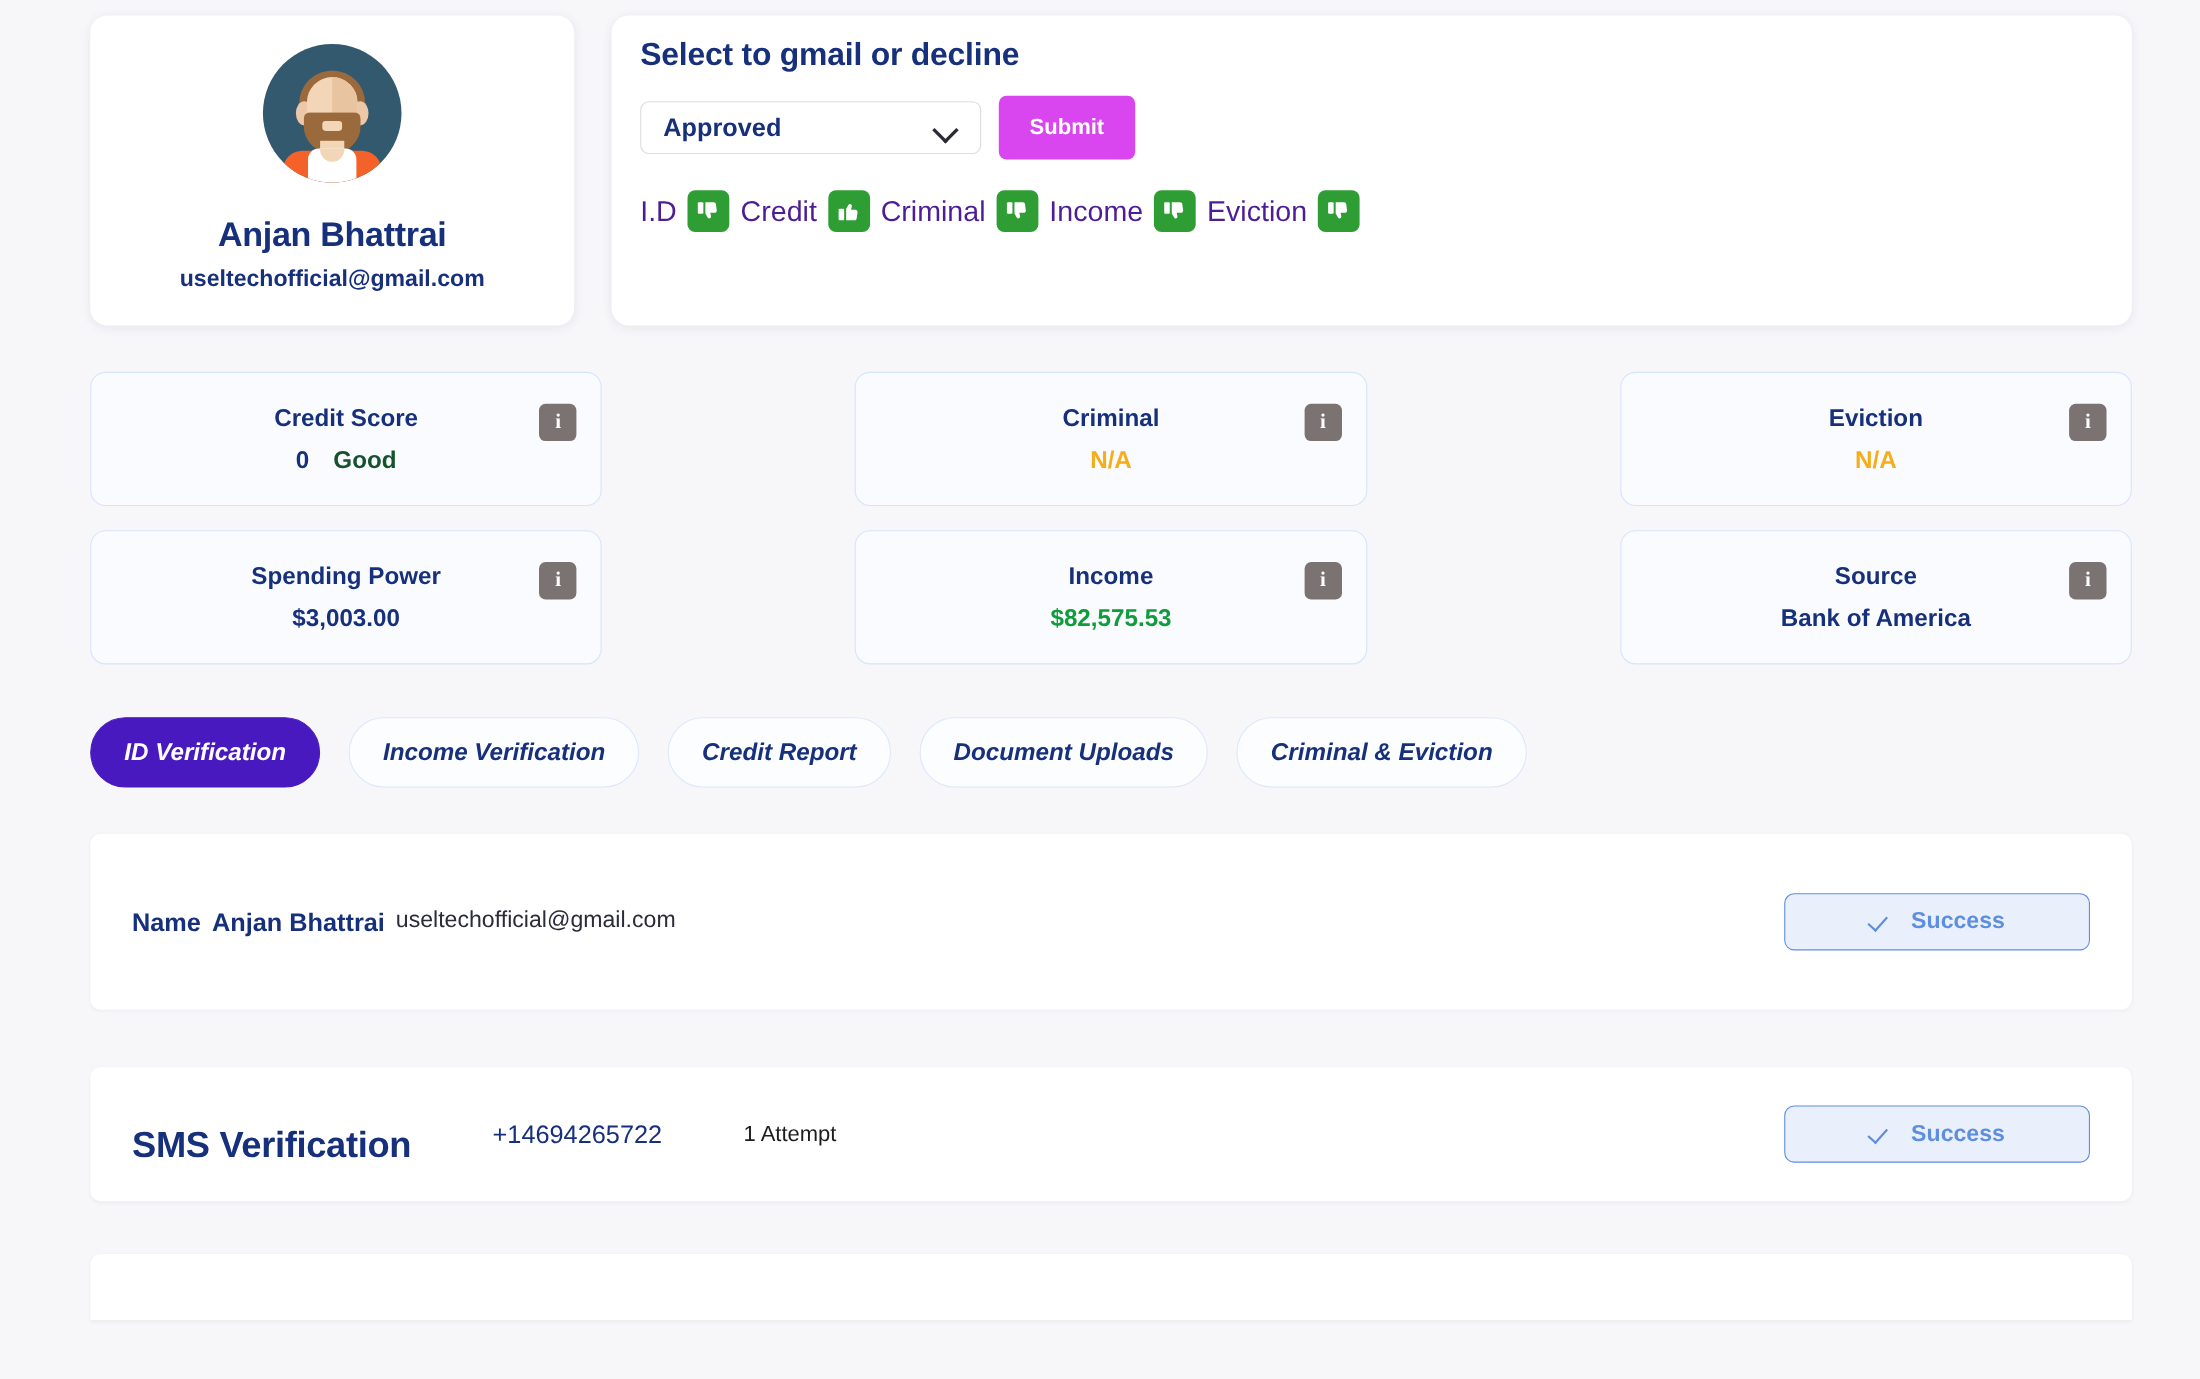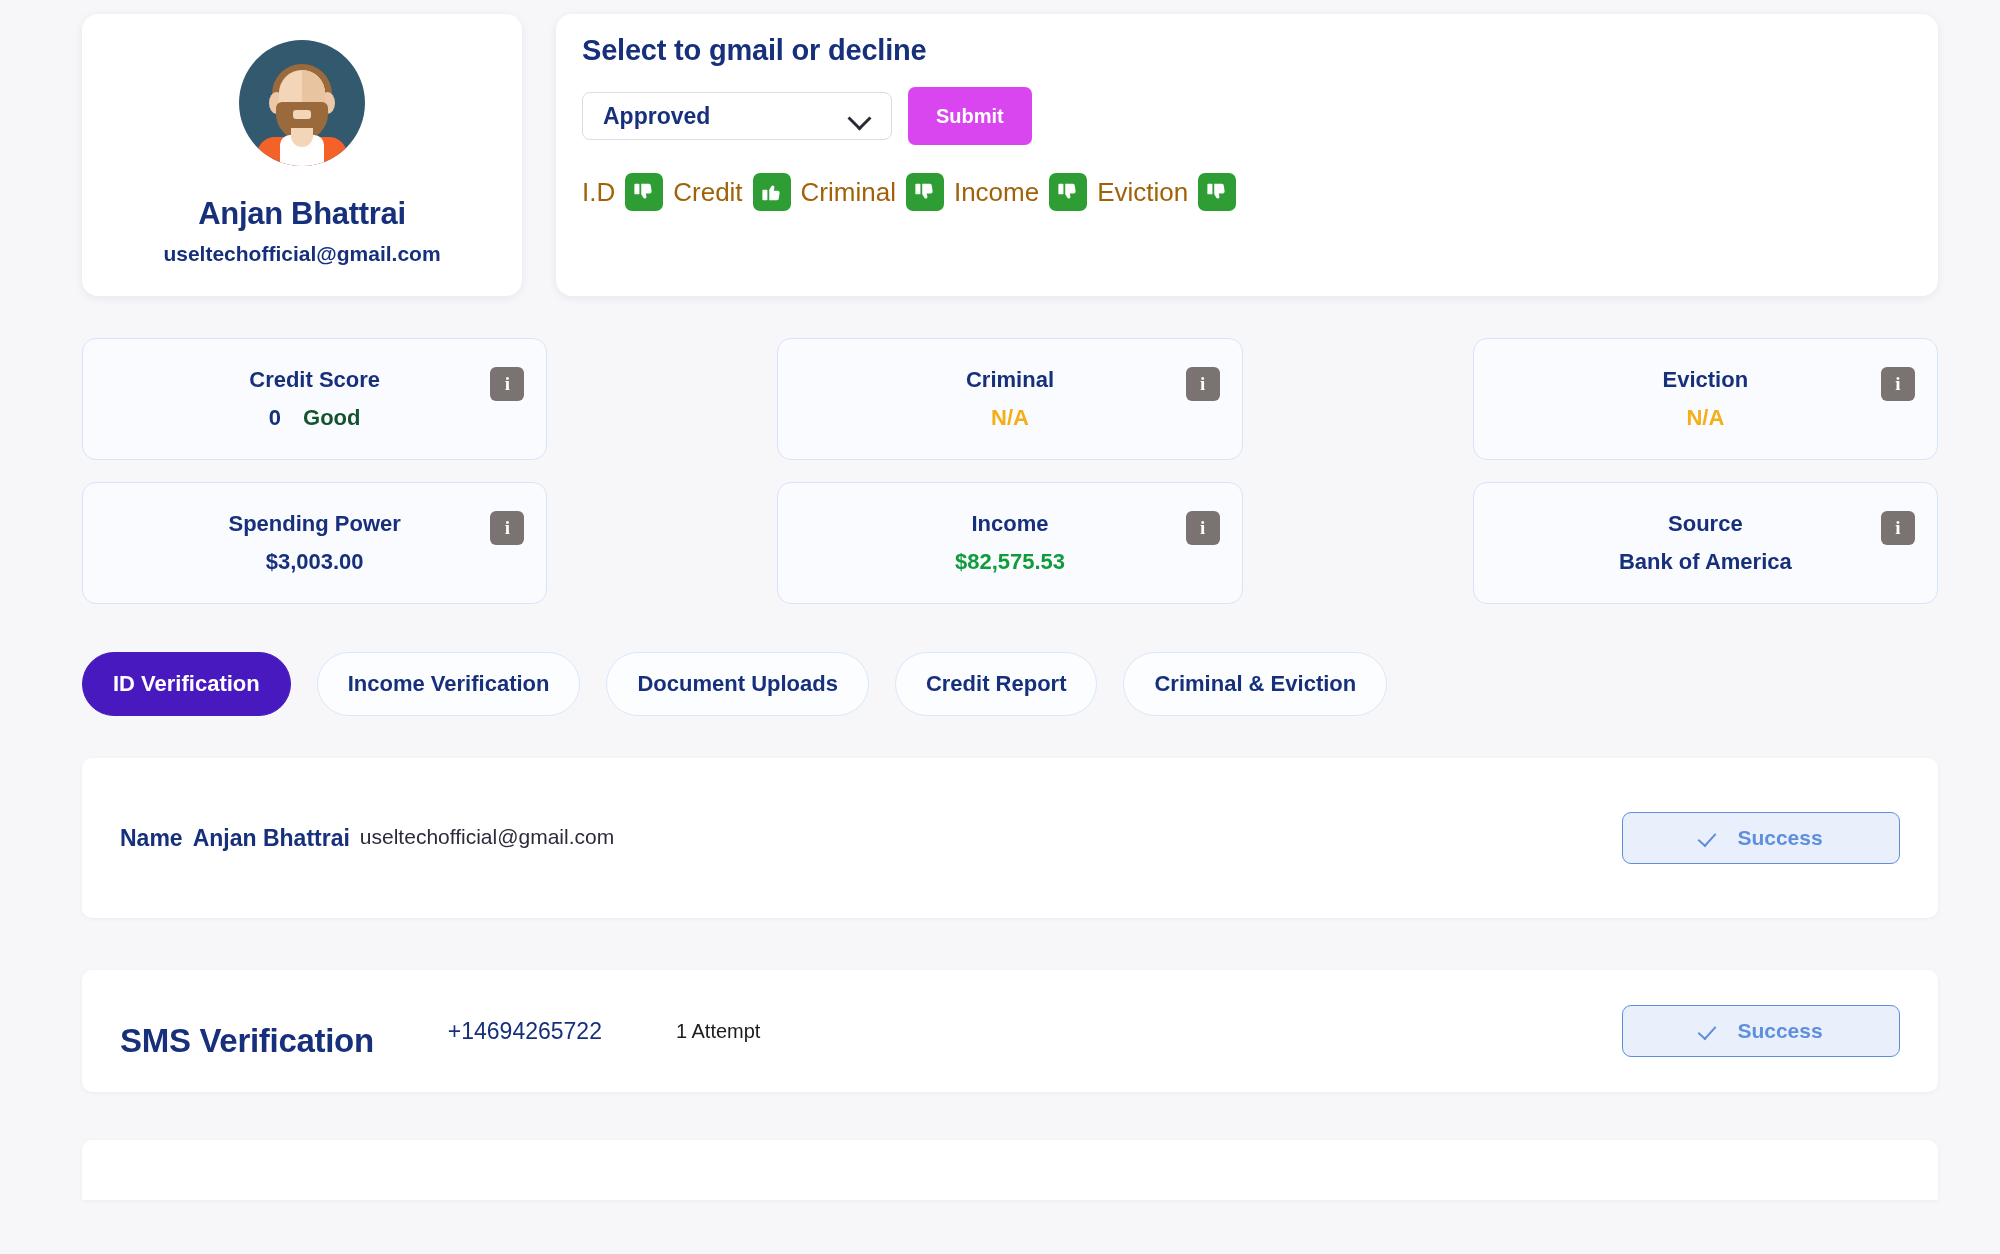--- a/index.html
+++ b/index.html
@@ -184,21 +184,21 @@
   }
 
   .flags-row {
     display: flex;
     align-items: center;
     margin-top: 28px;
     gap: 6px;
   }
   .flag-label {
     font-size: 26px;
-    color: #a16207;
+    color: #4c1d95;
     font-weight: normal;
   }
   .thumb {
     width: 38px; height: 38px;
     background: #2e9e34;
     border-radius: 7px;
     display: inline-flex;
     align-items: center;
     justify-content: center;
     flex: none;
@@ -267,20 +267,21 @@
     height: 64px;
     padding: 0 30px;
     border-radius: 32px;
     display: flex;
     align-items: center;
     justify-content: center;
     font-size: 22px;
     font-weight: bold;
     cursor: pointer;
     white-space: nowrap;
+    font-style: italic;
   }
   .tab.active {
     background: #4819bf;
     color: #ffffff;
     border: 1px solid #4819bf;
   }
   .tab.idle {
     background: #fcfdff;
     color: #17307c;
     border: 1px solid #dbe7fb;
@@ -481,22 +482,22 @@
     <div class="stat-card">
       <div class="stat-title">Source</div>
       <div class="stat-value normal">Bank of America</div>
       <div class="info-btn">i</div>
     </div>
   </div>
 
   <div class="tabs">
     <div class="tab active">ID Verification</div>
     <div class="tab idle">Income Verification</div>
+    <div class="tab idle">Credit Report</div>
     <div class="tab idle">Document Uploads</div>
-    <div class="tab idle">Credit Report</div>
     <div class="tab idle">Criminal &amp; Eviction</div>
   </div>
 
   <div class="row-card name-row">
     <div class="name-block">
       <div class="name-label">Name</div>
       <div class="name-value">Anjan Bhattrai</div>
       <div class="name-email">useltechofficial@gmail.com</div>
     </div>
     <div class="success-btn">

